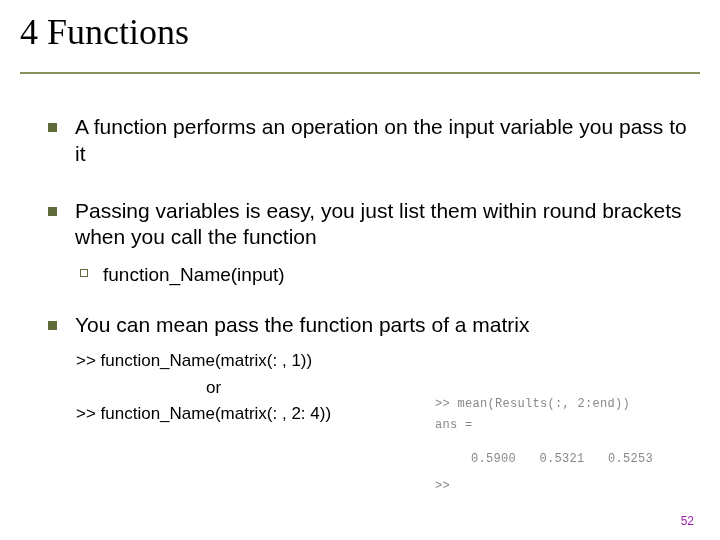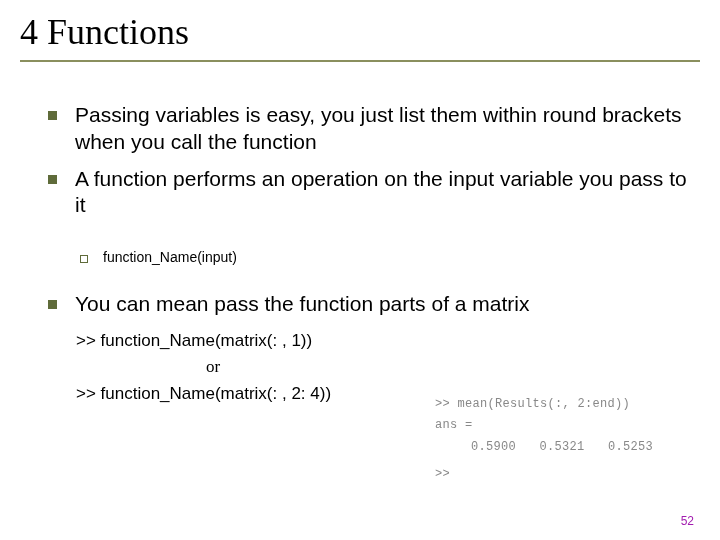--- a/index.html
+++ b/index.html
@@ -18,21 +18,21 @@
     padding: 14px 0 0 0;
   }
   .title-wrap {
     padding: 0 18px 0 20px;
   }
   .title {
     font-size: 36px;
     font-weight: normal;
     color: #000000;
     line-height: 1.05;
-    padding-bottom: 8px;
+    padding-bottom: 20px;
   }
   .title-rule {
     border: none;
     border-top: 2px solid #8a8f5e;
     width: 680px;
     margin-left: 0;
   }
   .content {
     padding: 40px 30px 0 48px;
     font-family: Arial, Helvetica, sans-serif;
@@ -51,54 +51,53 @@
     background: #5f6b3a;
     flex: 0 0 auto;
     margin-top: 9px;
     margin-right: 18px;
   }
   .l1-text { flex: 1; }
   .l2 {
     margin: 12px 0 24px 32px;
     display: flex;
     align-items: flex-start;
-    font-size: 14px;
+    font-size: 19px;
   }
   .bullet-l2 {
     width: 8px;
     height: 8px;
     border: 1px solid #5f6b3a;
     background: transparent;
     flex: 0 0 auto;
     margin-top: 6px;
     margin-right: 15px;
   }
   .code-block {
     margin: 10px 0 0 28px;
     font-size: 17px;
     line-height: 1.55;
   }
   .or-line {
     padding-left: 130px;
-    font-family: Liberation Serif, serif;
   }
   .console {
     position: absolute;
     right: 40px;
     top: 395px;
     width: 245px;
     font-family: "Courier New", monospace;
     font-size: 12px;
     color: #888888;
     line-height: 1.55;
     letter-spacing: 0.3px;
   }
   .console .row2 { margin-top: 2px; font-family: Liberation Mono, monospace; }
   .console .row3 {
-    margin-top: 4px;
+    margin-top: 16px;
     padding-left: 36px;
     word-spacing: 16px;
   }
   .console .row4 { margin-top: 8px; }
   .page-num {
     position: absolute;
     right: 26px;
     bottom: 12px;
     font-family: Arial, sans-serif;
     font-size: 12px;
@@ -110,28 +109,28 @@
 
 <div class="slide">
 
   <div class="title-wrap">
     <div class="title">4 Functions</div>
     <hr class="title-rule">
   </div>
 
   <div class="content">
 
+    <div class="l1">
+      <div class="bullet-l1"></div>
+      <div class="l1-text">A function performs an operation on the input variable you pass to it</div>
+    </div>
+
     <div class="l1 tight">
       <div class="bullet-l1"></div>
       <div class="l1-text">Passing variables is easy, you just list them within round brackets when you call the function</div>
-    </div>
-
-    <div class="l1">
-      <div class="bullet-l1"></div>
-      <div class="l1-text">A function performs an operation on the input variable you pass to it</div>
     </div>
 
     <div class="l2">
       <div class="bullet-l2"></div>
       <div>function_Name(input)</div>
     </div>
 
     <div class="l1 tight">
       <div class="bullet-l1"></div>
       <div class="l1-text">You can mean pass the function parts of a matrix</div>

